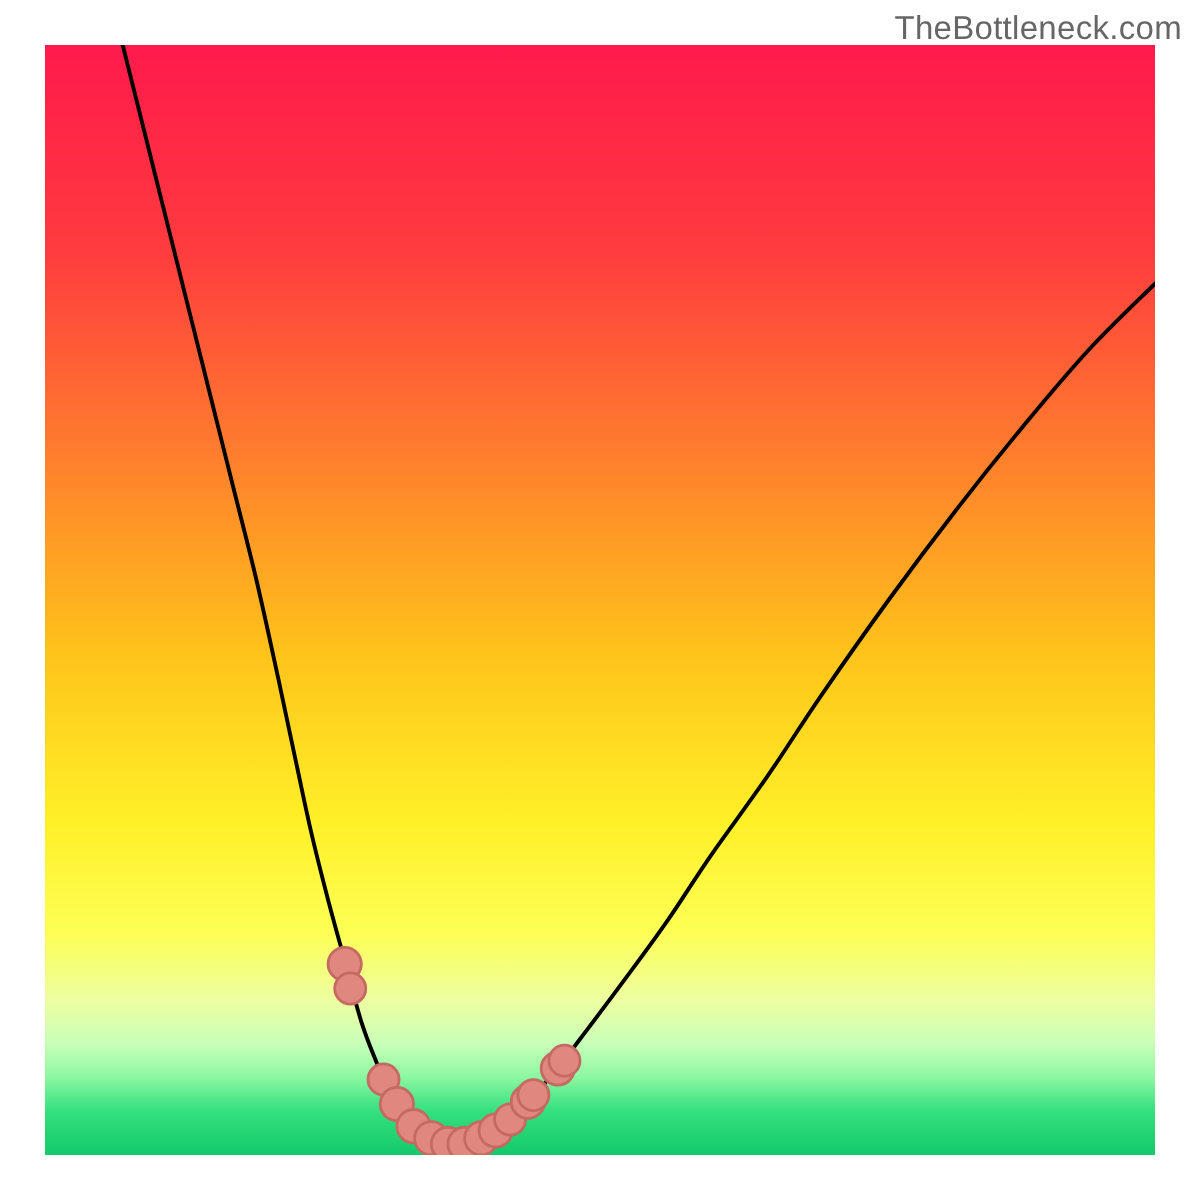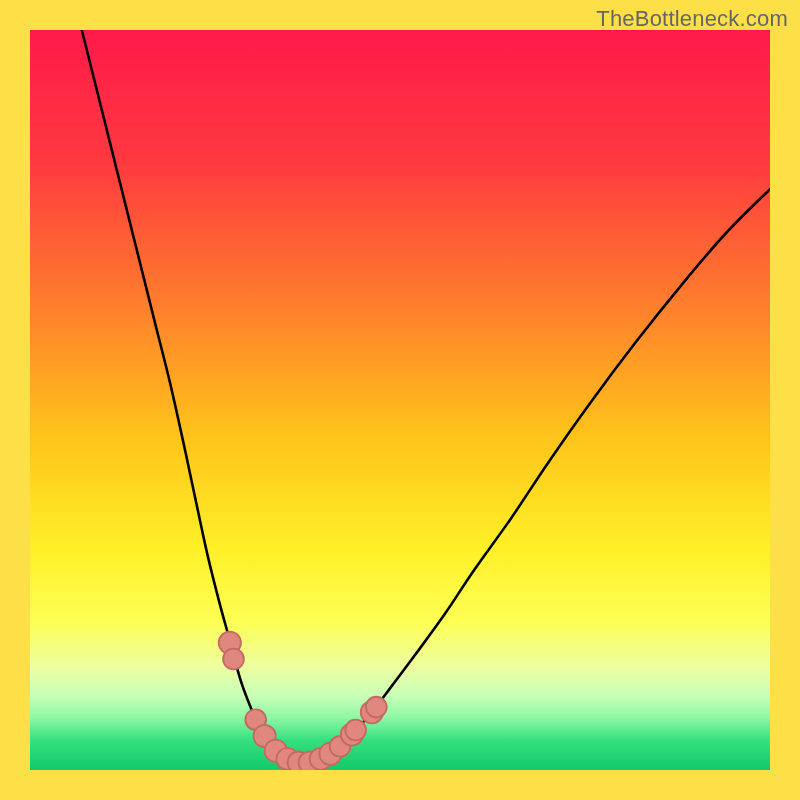--- a/index.html
+++ b/index.html
@@ -10,21 +10,21 @@
     overflow: hidden;
     background: #000;
     font-family: Arial, Helvetica, sans-serif;
   }
   .frame {
     position: absolute;
     left: 0;
     top: 0;
     width: 800px;
     height: 800px;
-    background: #fde047;
+    background: #ffffff;
   }
   .plot-area {
     position: absolute;
     left: 30px;
     top: 30px;
     width: 740px;
     height: 740px;
     overflow: hidden;
   }
   .gradient {

